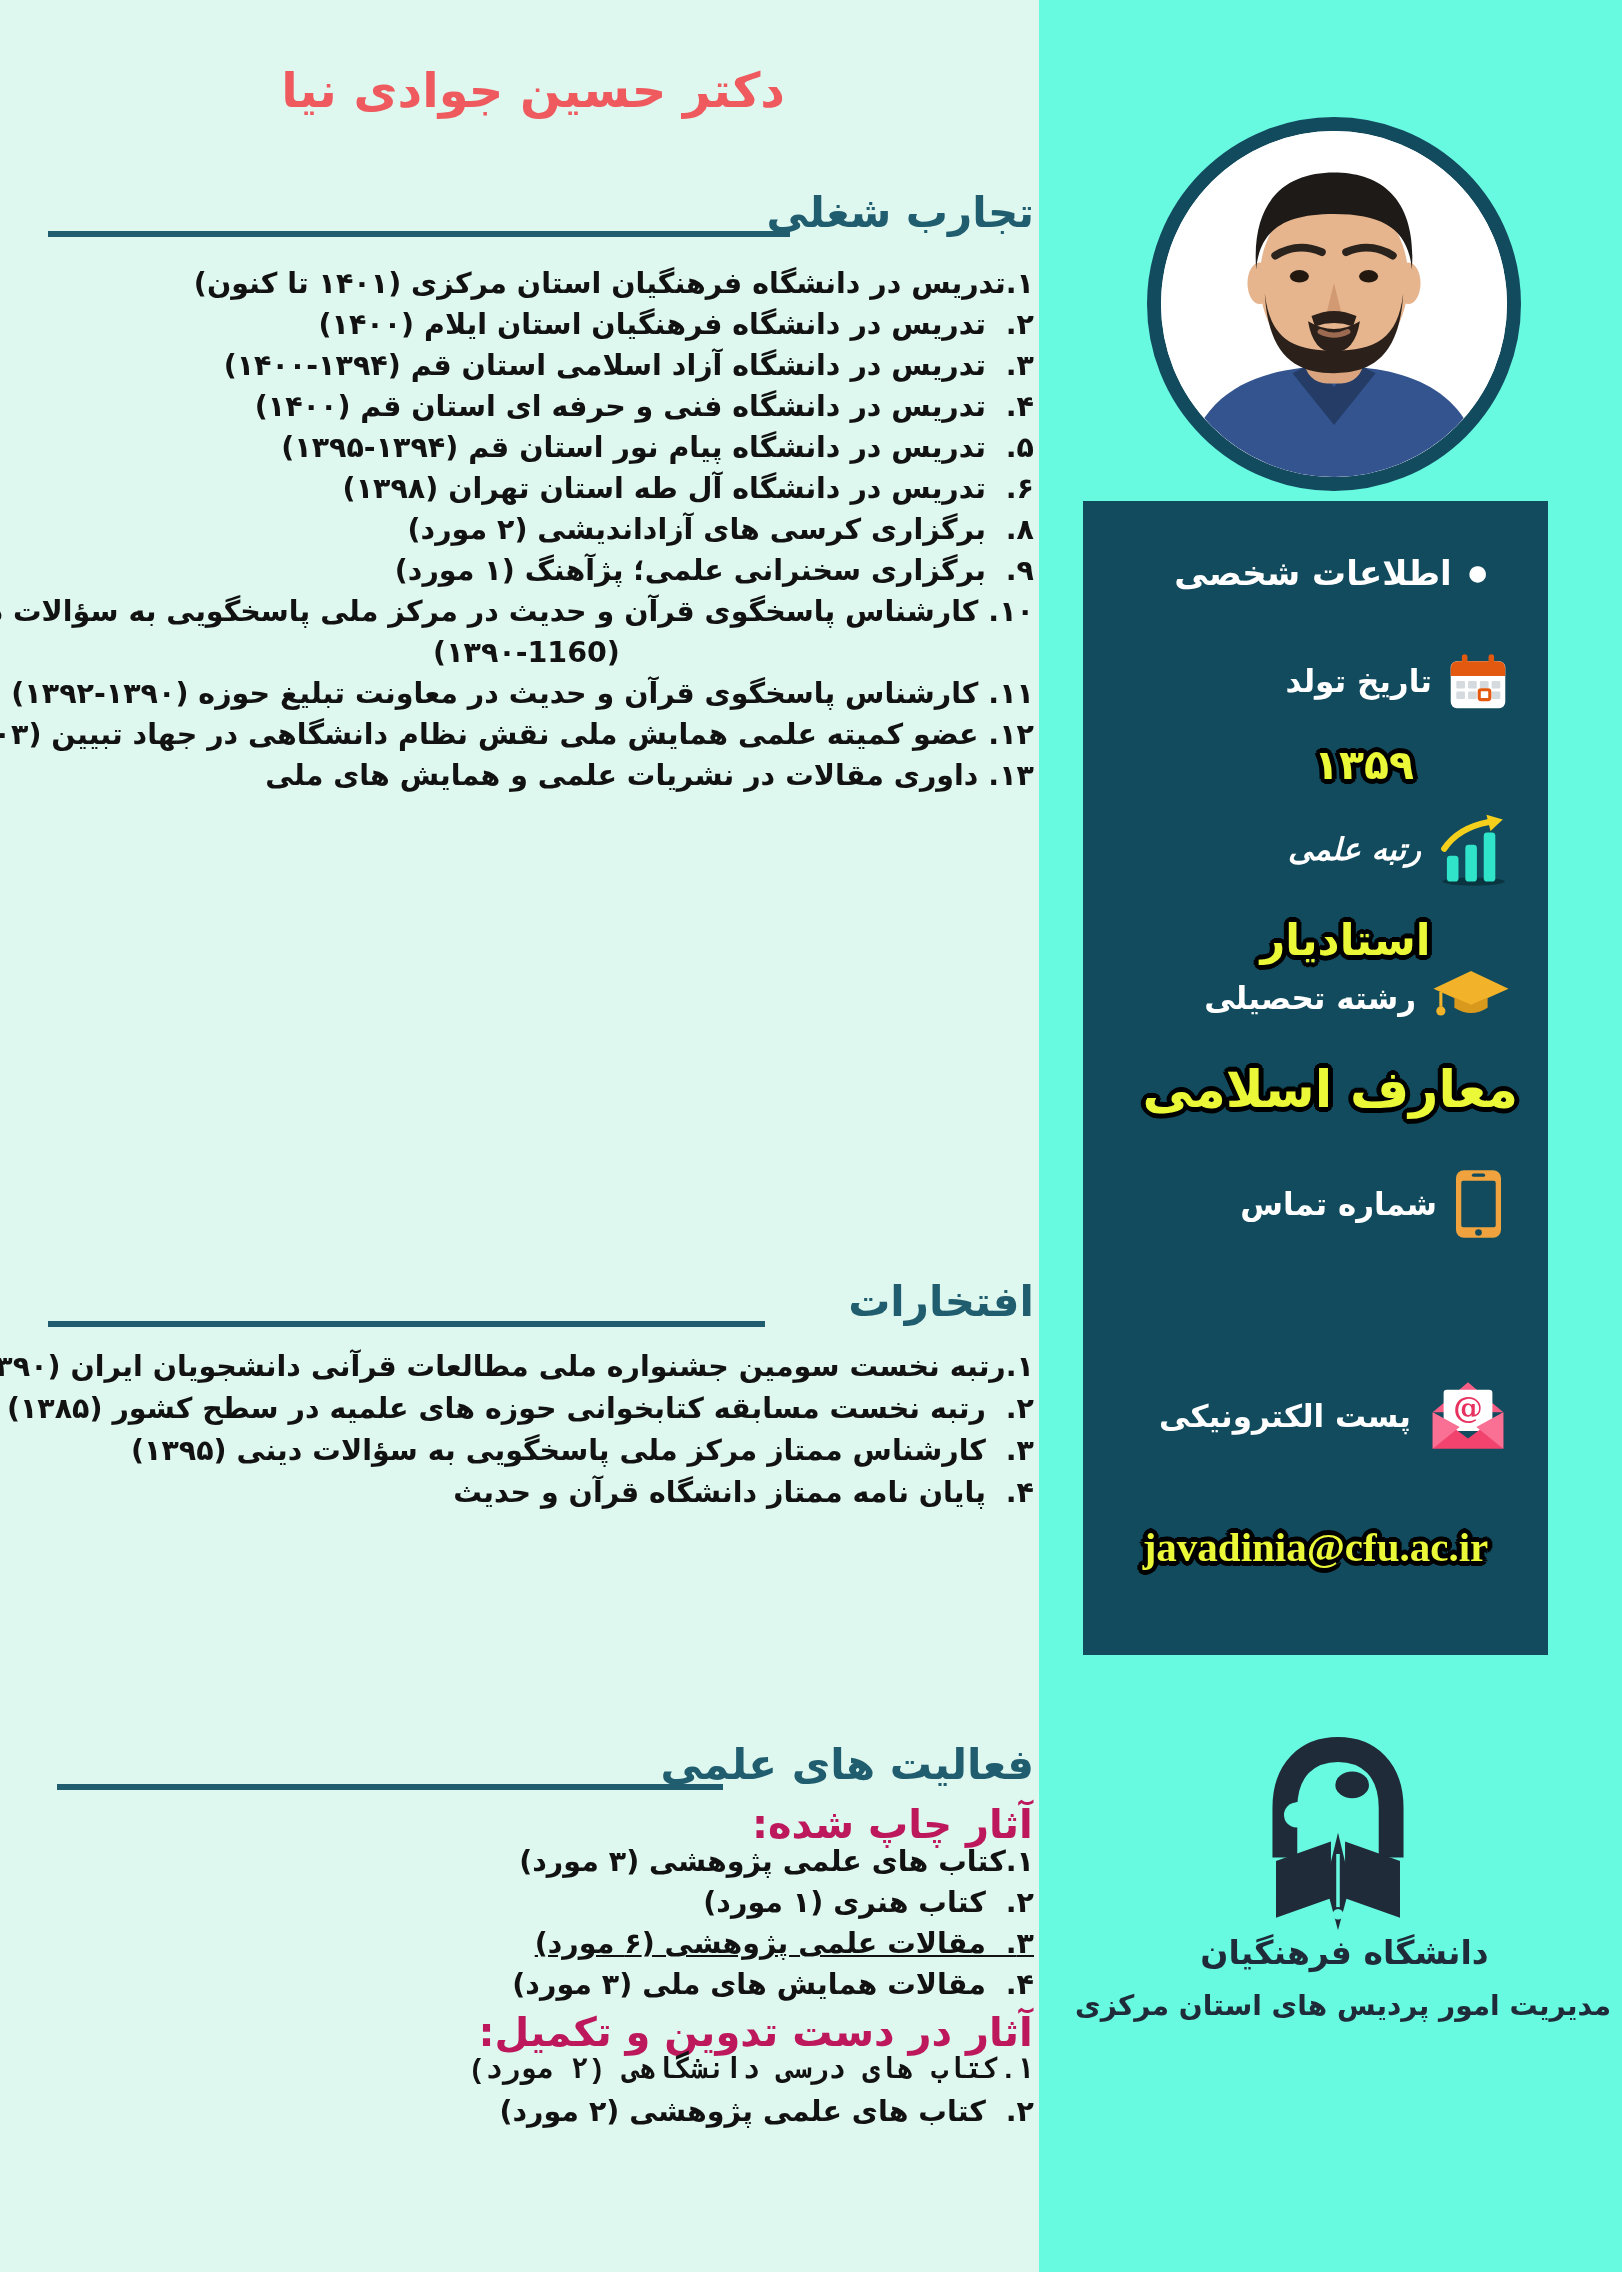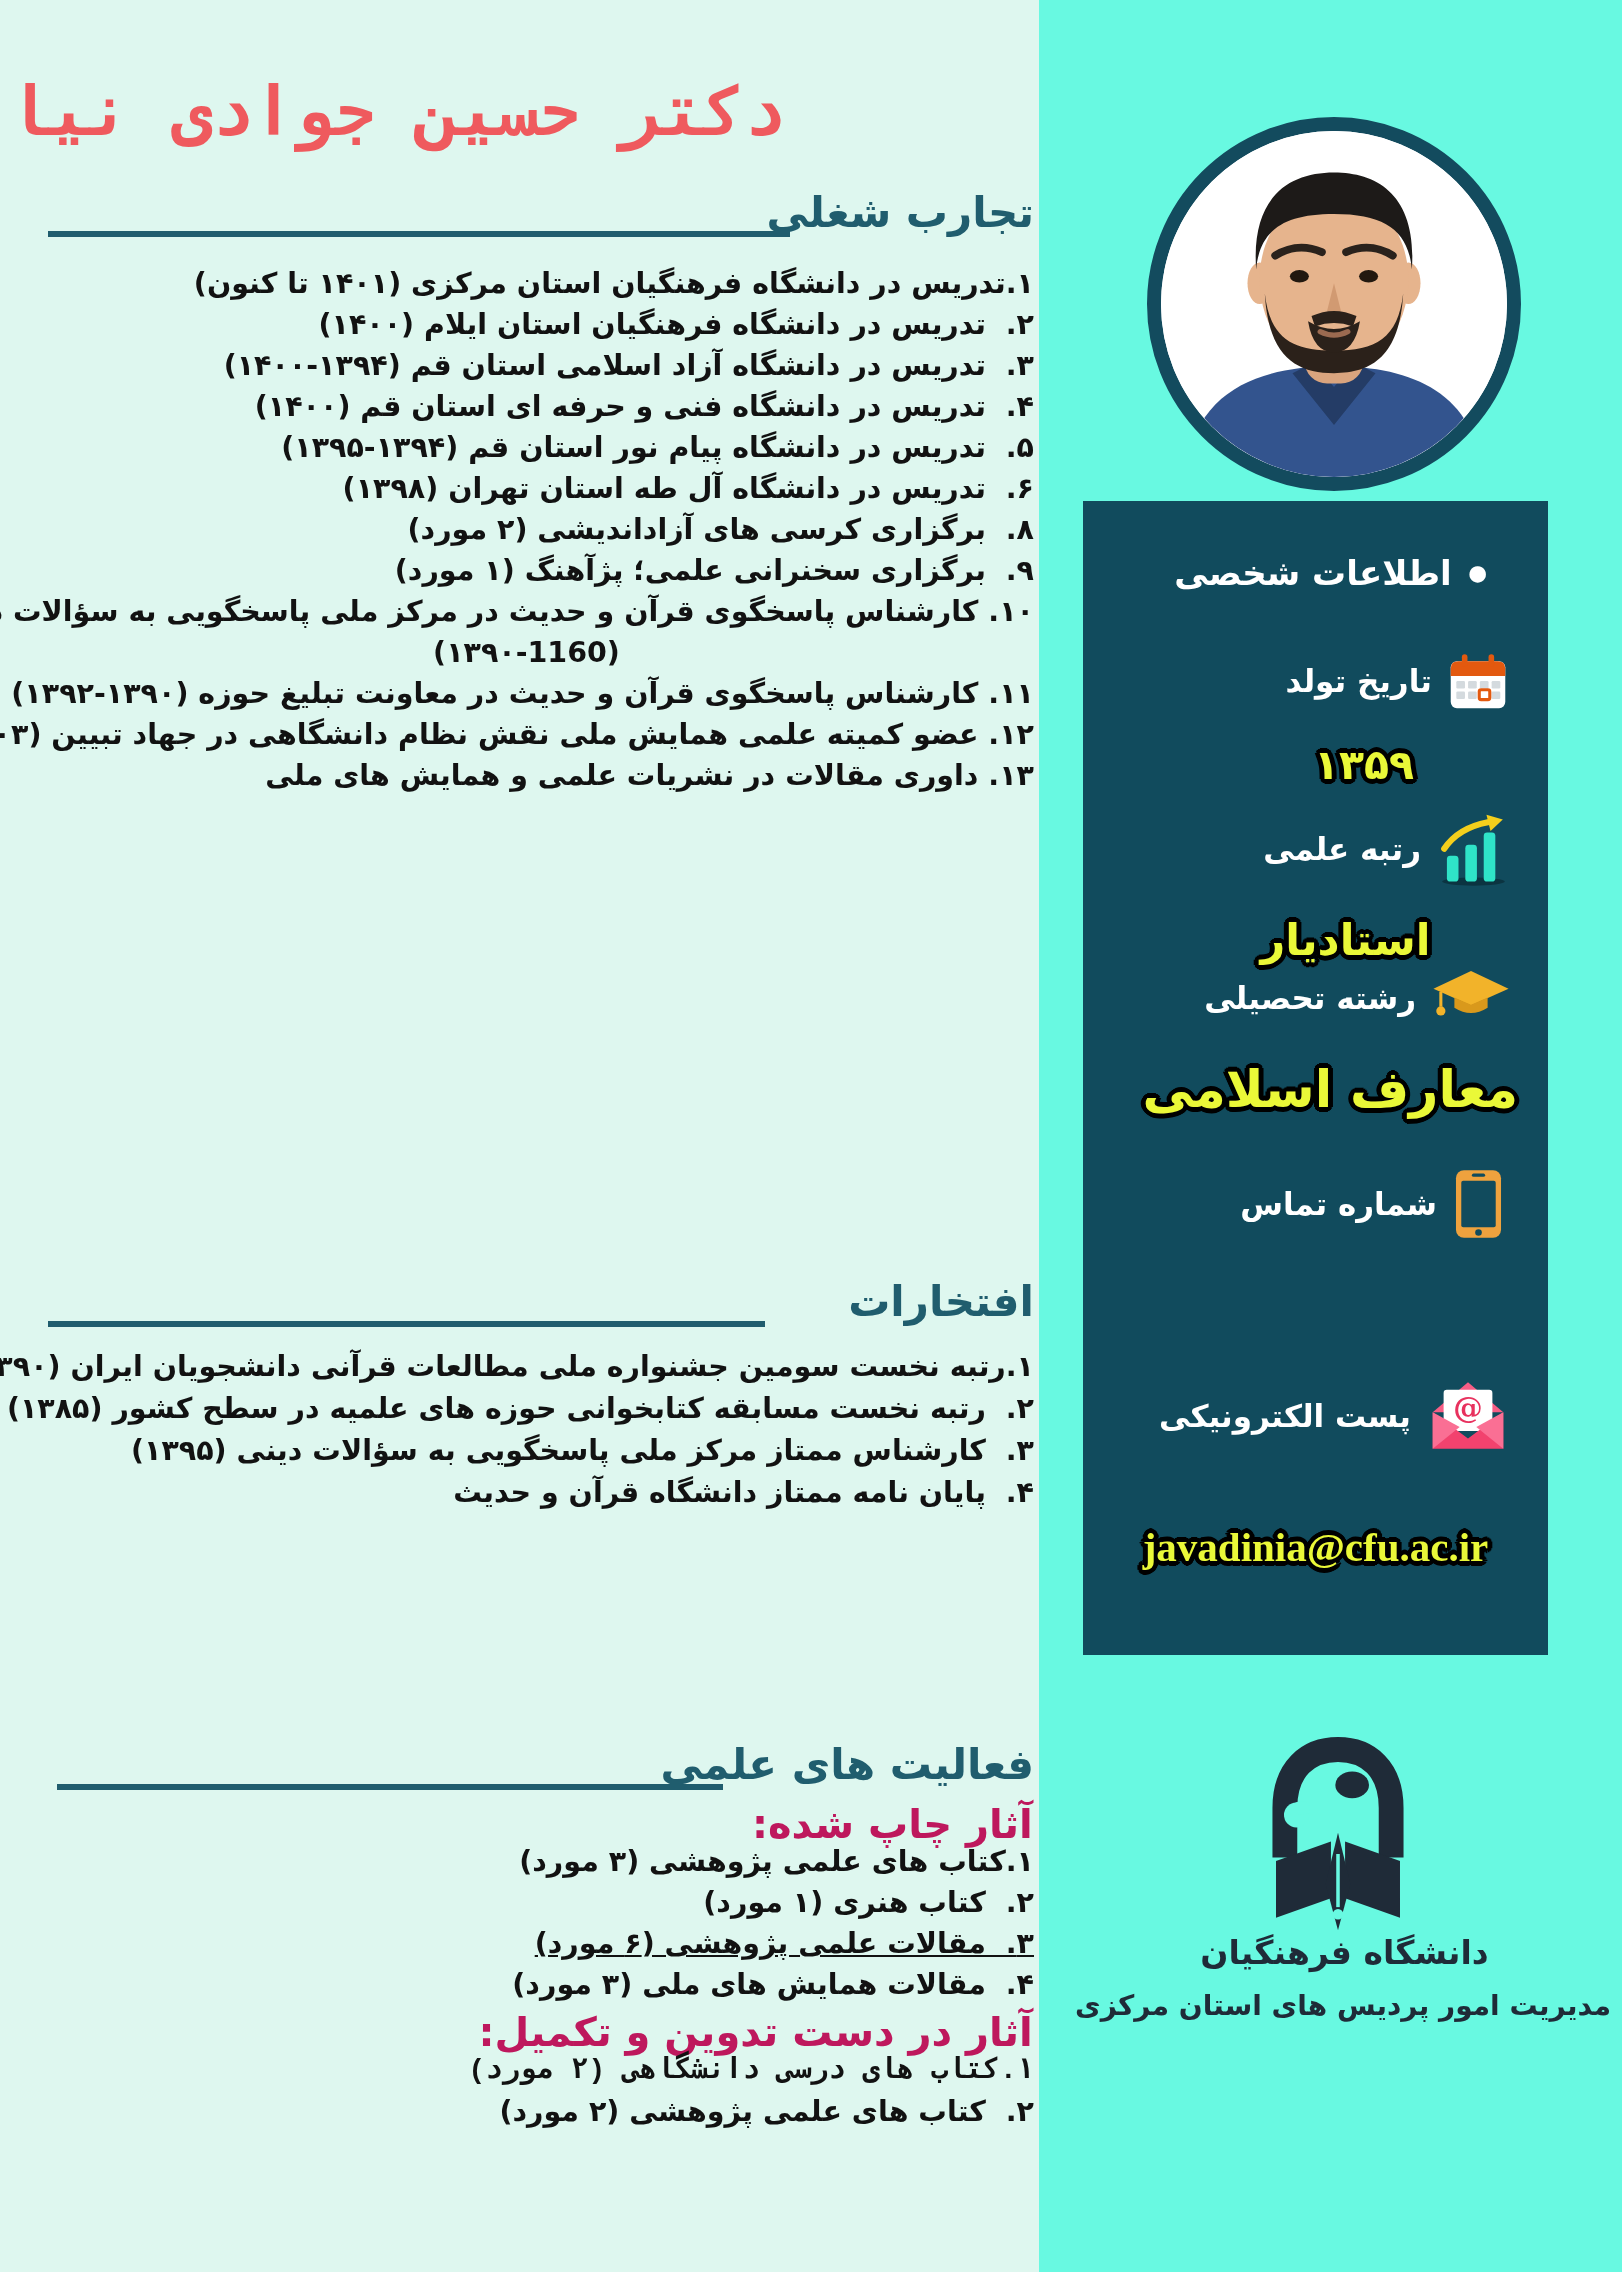--- a/index.html
+++ b/index.html
@@ -34,22 +34,22 @@
   .email-val{
     font-family:"Liberation Serif","DejaVu Serif",serif;
     font-size:41px;direction:ltr;text-align:center;
   }
   .footer-org,.footer-dept{color:#1f2b38;font-weight:bold;text-align:center;white-space:nowrap;}
   .footer-org{font-size:33px;}
   .footer-dept{font-size:28px;}
   
   .leftcol{left:0;top:0;width:1039px;height:2273px;direction:rtl;}
   .title{
-    top:30px;right:254px;font-size:68px;font-weight:bold;color:#ef5a5e;
-    white-space:nowrap;line-height:1.2;font-family:Liberation Mono, monospace;
+    top:30px;right:254px;font-size:48px;font-weight:bold;color:#ef5a5e;
+    white-space:nowrap;line-height:1.2;
   }
   .sec-head{font-size:42px;font-weight:bold;color:#205d6e;white-space:nowrap;}
   .sec-line{height:6.3px;background:#205d6e;}
   .list{font-size:28.5px;font-weight:bold;color:#121212;text-align:right;}
   .list .li{line-height:41px;white-space:nowrap;}
   .wrap-note{display:block;text-align:center;white-space:nowrap;}
   .sub-label{font-size:40px;font-weight:bold;color:#be185d;white-space:nowrap;}
 </style>
 </head>
 <body>
@@ -150,21 +150,21 @@
             <rect x="34" y="67" width="14" height="12" rx="2"></rect>
             <rect x="72" y="67" width="14" height="12" rx="2"></rect>
         </g>
         <rect x="52" y="64" width="17" height="16" rx="3" fill="none" stroke="#e3590f" stroke-width="5"></rect>
       </svg>
     </span>
     <span class="p-label">تاریخ تولد</span>
   </div>
   <div class="abs yv" style="top:240px;right:76px;width:216px;text-align:center;font-size:41px;">۱۳۵۹</div>
 
-  <div class="abs p-row" style="top:306px;right:37px;height:84px;">
+  <div class="abs p-row" style="top:306px;right:37px;height:84px;font-style:italic;">
     <span class="p-ic">
       <svg viewBox="0 0 110 110" width="75" height="75">
         <ellipse cx="55" cy="102" rx="46" ry="6" fill="rgba(0,0,0,0.3)"></ellipse>
         <rect x="16" y="64" width="17" height="38" rx="5" fill="#2fe4c8"></rect>
         <rect x="43" y="48" width="17" height="54" rx="5" fill="#2fe4c8"></rect>
         <rect x="70" y="30" width="17" height="72" rx="5" fill="#2fe4c8"></rect>
         <path d="M12 54 C28 30 50 20 76 15" stroke="#f4cf1c" stroke-width="9" fill="none" stroke-linecap="round"></path>
         <polygon points="74,4 98,11 80,28" fill="#f4cf1c"></polygon>
       </svg>
     </span>

